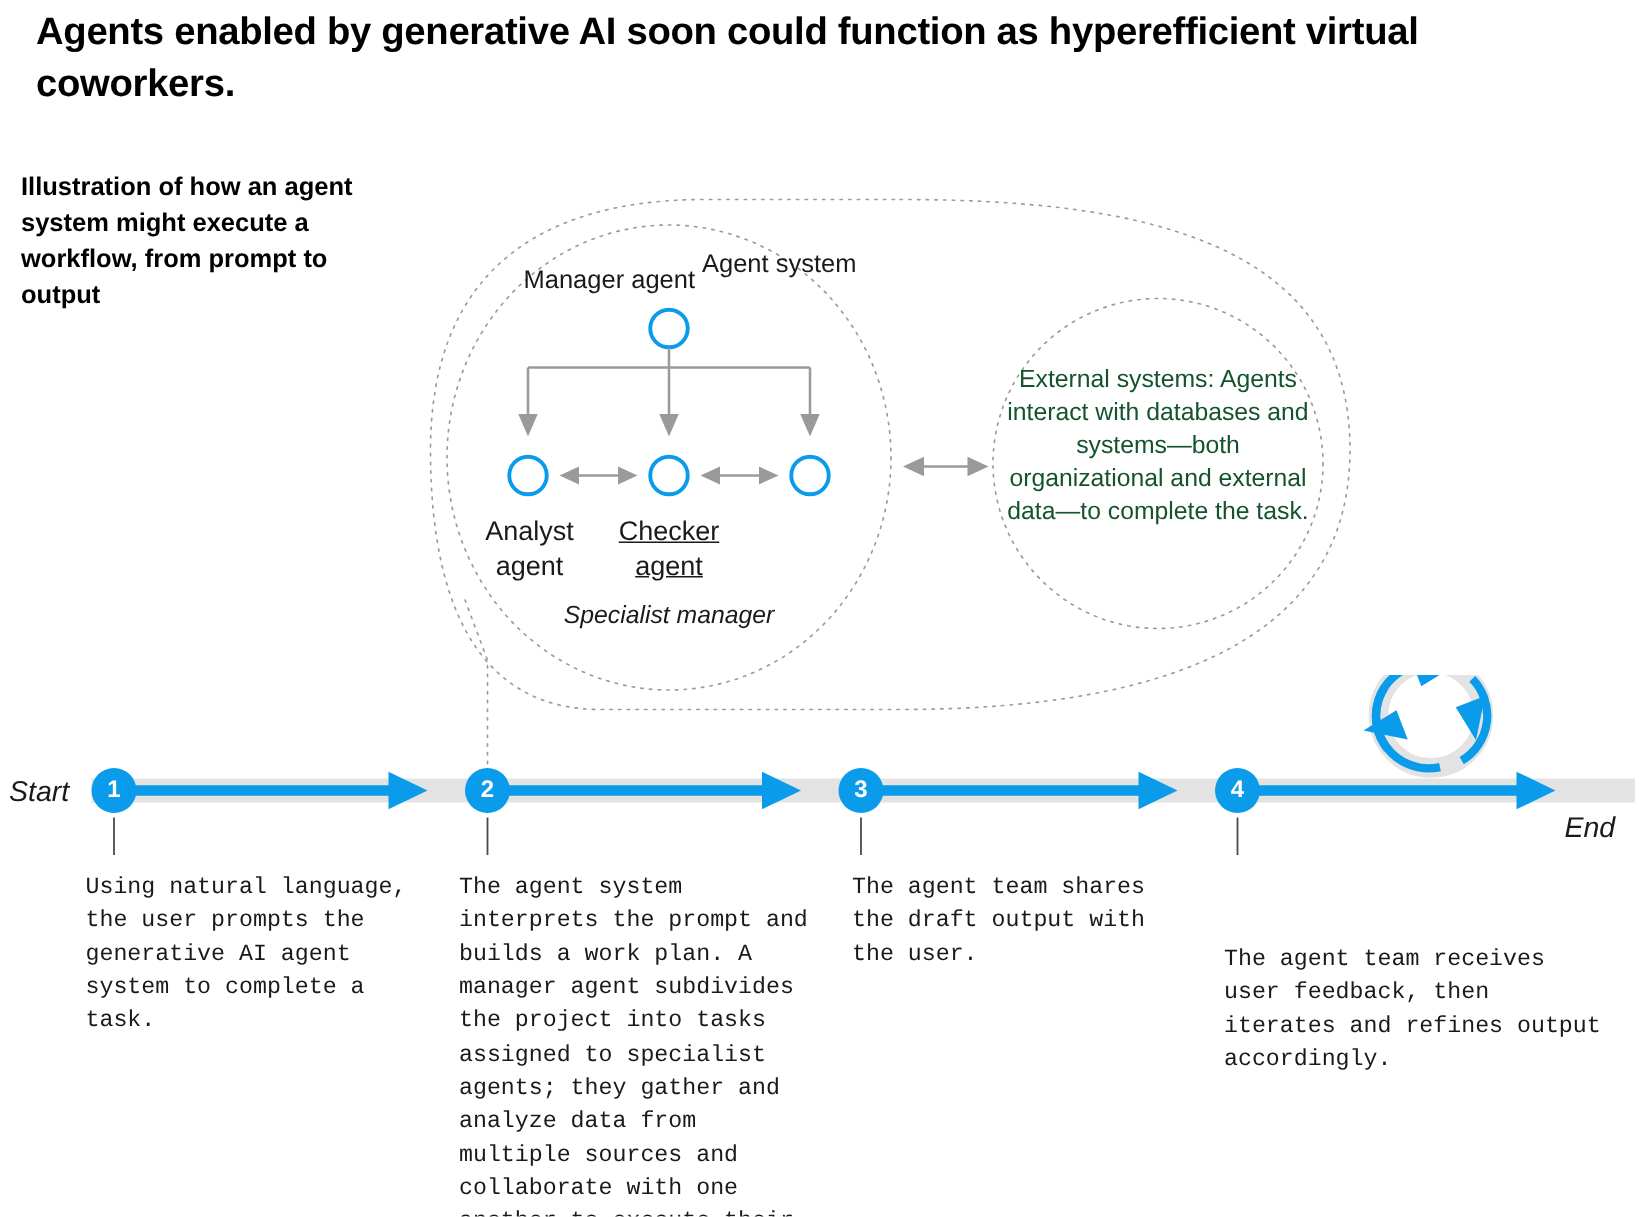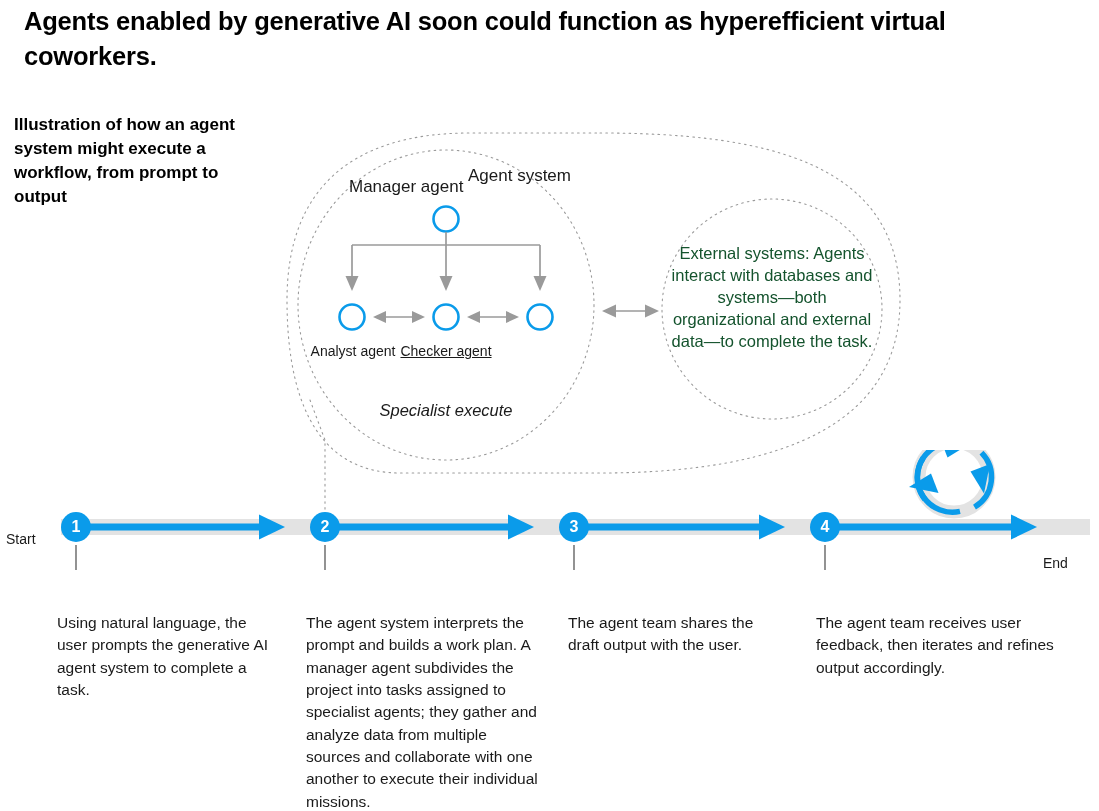--- a/index.html
+++ b/index.html
@@ -36,21 +36,21 @@
   }
 
   
   #diagram {
     position: absolute;
     left: 0; top: 0; width: 1099px; height: 520px;
   }
 
   .diag-label {
     position: absolute;
-    font-size: 14px;
+    font-size: 18px;
     color: #1a1a1a;
     text-align: center;
     line-height: 1.28;
     white-space: nowrap;
   }
 
   #agent-system-label { left: 468px; top: 124px; font-size: 17px; margin-top: 41px; }
   #manager-label { left: 349px; top: 176px; font-size: 17px; }
 
   #analyst-label  { left: 303px; top: 343px; width: 100px; white-space: normal; }
@@ -83,38 +83,39 @@
     font-size: 16px;
     font-weight: bold;
     display: flex;
     align-items: center;
     justify-content: center;
     line-height: 1;
   }
 
   .edge-label {
     position: absolute;
-    font-size: 14px;
-    color: #1a1a1a;
-    margin-top: 13px;
+    font-size: 19px;
+    font-style: italic;
+    color: #1a1a1a;
   }
   #start-label { left: 6px; top: 518px; }
   #end-label   { left: 1043px; top: 542px; }
 
   .caption {
     position: absolute;
     font-size: 15.5px;
     line-height: 1.44;
     color: #1a1a1a;
-    top: 612px;
+    top: 580px;
+    font-family: Liberation Mono, monospace;
   }
   #caption-1 { left: 57px;  width: 215px; }
   #caption-2 { left: 306px; width: 236px; }
   #caption-3 { left: 568px; width: 205px; }
-  #caption-4 { left: 816px; width: 252px; }
+  #caption-4 { left: 816px; width: 252px; margin-top: 48px; }
 </style>
 </head>
 <body>
 
 <div id="title">Agents enabled by generative AI soon could function as hyperefficient virtual coworkers.</div>
 
 <div id="deck">Illustration of how an agent system might execute a workflow, from prompt to output</div>
 
 <div id="diagram">
 
@@ -172,21 +173,21 @@
     </g>
   </svg>
 
   <div class="diag-label" id="agent-system-label">Agent system</div>
 
   <div class="diag-label" id="manager-label">Manager agent</div>
 
   <div class="diag-label" id="analyst-label">Analyst agent</div>
   <div class="diag-label" id="checker-label">Checker agent</div>
 
-  <div class="diag-label" id="specialist-label">Specialist execute</div>
+  <div class="diag-label" id="specialist-label">Specialist manager</div>
 
   <div id="external-text">External systems: Agents interact with databases and systems—both organizational and external data—to complete the task.</div>
 </div>
 
 <div id="timeline">
 
   <svg width="1099" height="120" style="position:absolute;left:0;top:450px;">
 
     <rect x="61" y="69" width="1029" height="16" fill="#e3e3e3"></rect>
 

